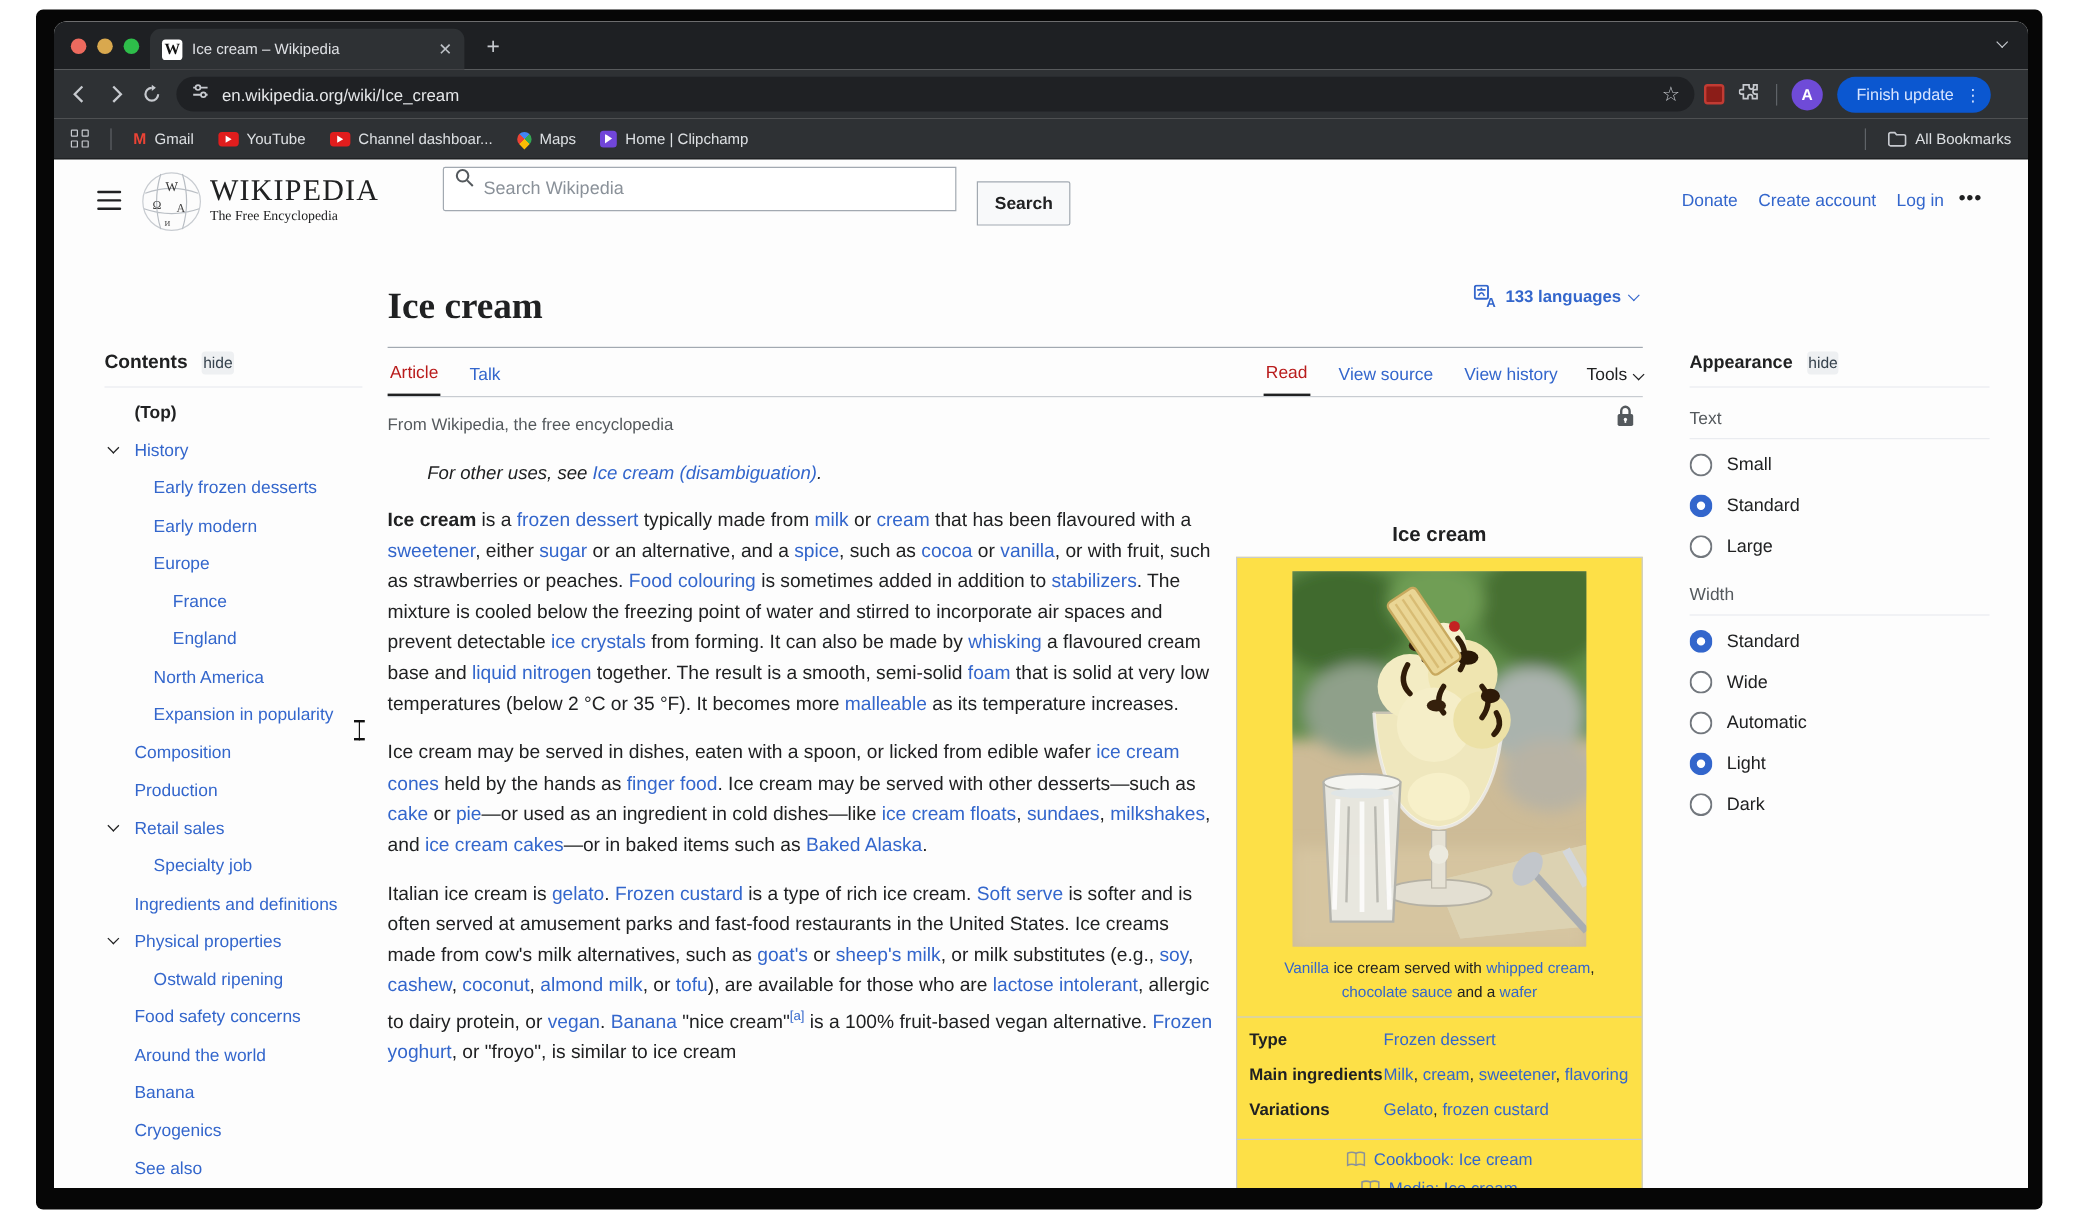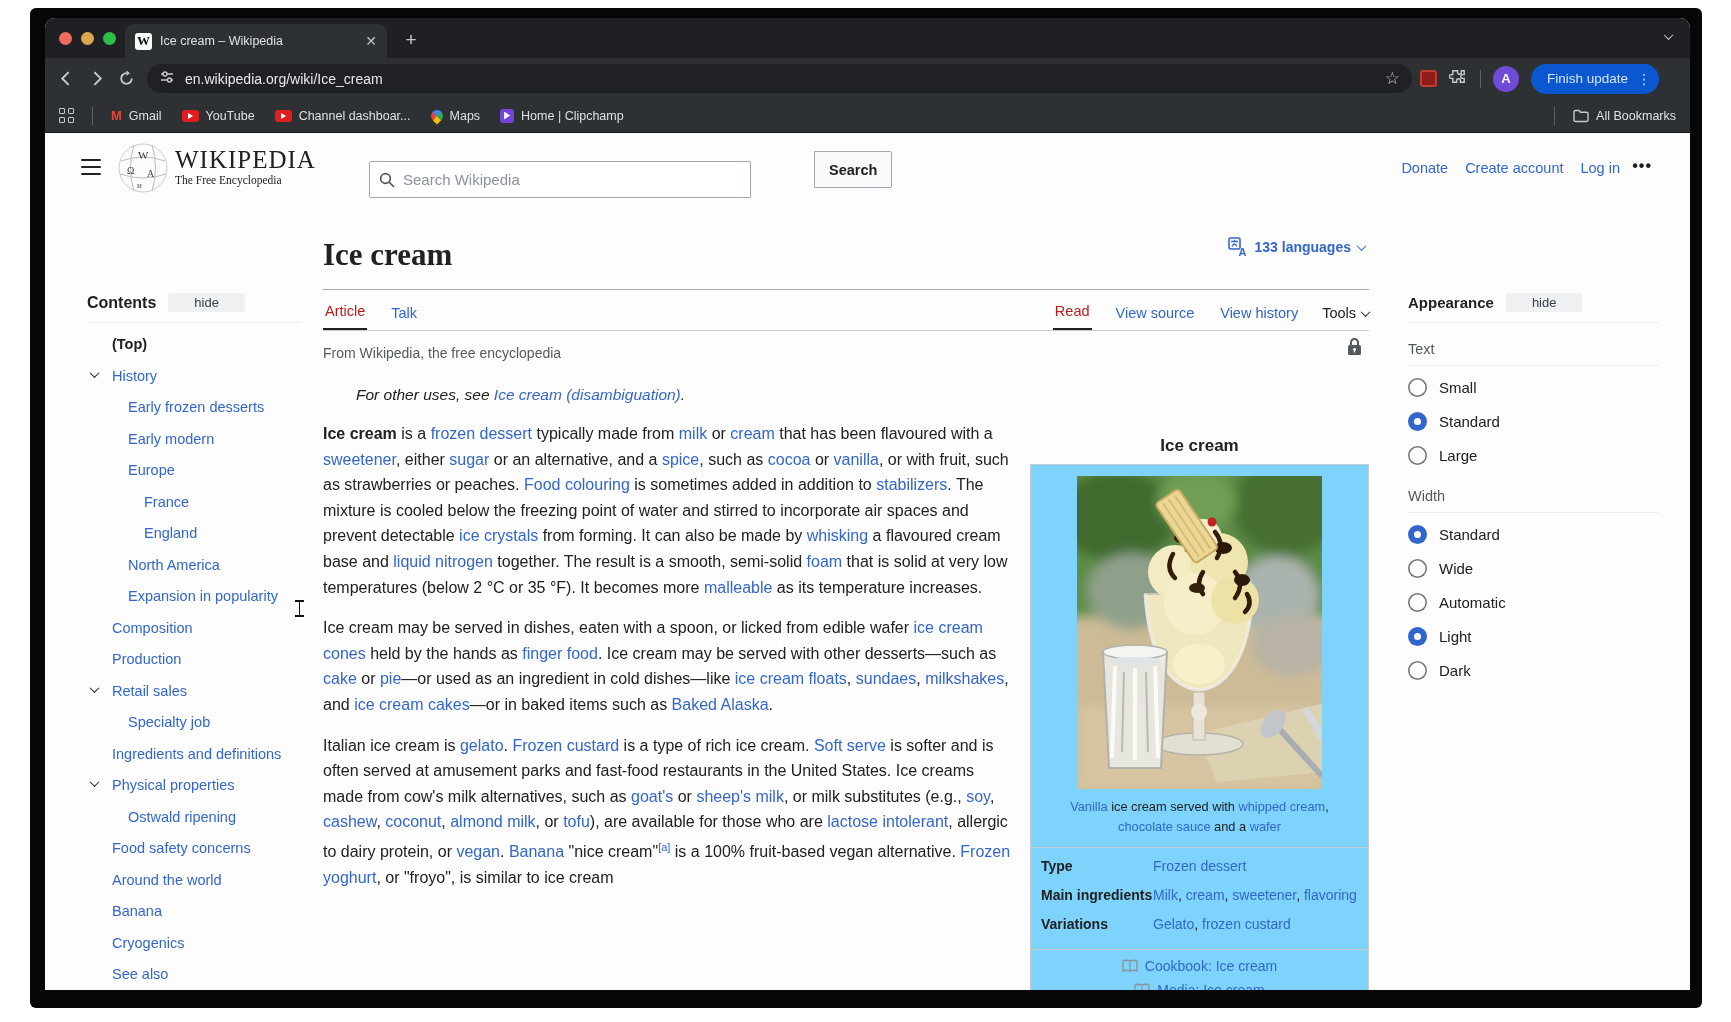--- a/index.html
+++ b/index.html
@@ -57,31 +57,31 @@
   .clip { width:14px; height:14px; background:#7146d9; border-radius:3px; position:relative; }
   .clip::after { content:""; position:absolute; left:4px; top:3px; width:6px; height:8px;
                  background:#fff; clip-path:polygon(0 0,100% 50%,0 100%); }
   
   .page { position:absolute; left:0; top:115px; width:100%; height:857px; background:#fdfdfd;
           overflow:hidden; color:#202122; }
   .wl { color:#3366cc; text-decoration:none; }
   .bold { font-weight:bold; } .ital { font-style:italic; }
   .chev { display:inline-block; width:7px; height:7px; border-right:1.7px solid currentColor;
           border-bottom:1.7px solid currentColor; transform:rotate(45deg) translate(-1px,-1px); }
-  .hide-chip { background:#eef0f2; border-radius:3px; font-size:13px; padding:2px 26px; color:#36424d; }
+  .hide-chip { background:#eef0f2; border-radius:3px; font-size:13px; padding:2px 1px; color:#36424d; }
   
   .wh-burger { position:absolute; left:36px; top:26px; width:20px; height:16px; }
   .wh-burger i { display:block; height:2.4px; background:#202122; margin-bottom:4.4px; border-radius:1px; }
   .wh-logo { position:absolute; left:72px; top:8px; }
   .wh-word { position:absolute; left:130px; top:14px; font-family:"Liberation Serif",serif; }
   .wh-word .wm { font-size:25px; letter-spacing:1px; color:#202122; line-height:1; }
   .wh-word .tg { font-size:11.5px; color:#202122; margin-top:2px; }
-  .wh-search { position:absolute; left:324px; top:28px; width:382px; height:37px;
+  .wh-search { position:absolute; left:324px; top:6px; width:428px; height:37px;
                border:1px solid #a2a9b1; border-radius:2px 0 0 2px; background:#fff;
-               display:flex; align-items:center; padding:0 9px; gap:8px; }
+               display:flex; padding:0 9px; gap:8px; }
   .wh-search input { border:none; outline:none; font-size:15px; flex:1; color:#202122; background:transparent; }
   .wh-search input::placeholder { color:#8a9199; }
   .wh-btn { position:absolute; left:769px; top:18px; height:37px; padding:0 14px;
             border:1px solid #a2a9b1; border-radius:0 2px 2px 0; background:#f8f9fa;
             font-size:14.5px; font-weight:bold; color:#202122; display:flex; align-items:center; }
   .wh-links { position:absolute; right:70px; top:27px; display:flex; gap:17px; font-size:14.5px; }
   .wh-dots { position:absolute; right:38px; top:24px; color:#202122; font-weight:bold; letter-spacing:1px; }
   
   .toc { position:absolute; left:42px; top:160px; width:215px; }
   .toc-head { display:flex; align-items:center; gap:12px; padding-bottom:10px;
@@ -108,21 +108,21 @@
   .tools { color:#202122; display:flex; align-items:center; gap:6px; padding-bottom:9px; }
   .fromrow { position:absolute; left:0; top:122px; font-size:14px; color:#54595d;text-align:center; }
   .lockw { position:absolute; right:6px; top:114px; }
   .hatnote { position:absolute; left:33px; top:163px; font-size:15.5px; }
   .paras { position:absolute; left:0; top:198px; width:692px; font-size:16px; line-height:25.6px; }
   .paras p { margin-bottom:15px; }
   sup { font-size:11px; }
   
   .infobox { position:absolute; right:0; top:213px; width:339px; font-size:14px; }
   .ib-title { text-align:center; font-weight:bold; font-size:17px; margin-bottom:8px; }
-  .ib-box { border:1px solid #c8ccd1; background:#7dd3fc; padding-bottom:4px; }
+  .ib-box { border:1px solid #c8ccd1; background:#fde047; padding-bottom:4px; }
   .ib-imgwrap { padding:11px 0 6px; display:flex; justify-content:center; }
   .ib-cap { font-size:12.8px; text-align:center; line-height:1.55; padding:2px 14px 10px;
             border-bottom:1px solid #c8ccd1; }
   .ib-rows { padding:8px 10px 6px; border-bottom:1px solid #c8ccd1; }
   .ib-row { display:flex; margin-bottom:8px; }
   .ib-label { width:112px; font-weight:bold; flex:0 0 auto; line-height:1.45; }
   .ib-value { line-height:1.5; }
   .ib-foot { padding:8px 6px 2px; text-align:center; }
   .ib-foot-row { margin-bottom:8px; display:flex; justify-content:center; gap:7px; align-items:center; }
   

